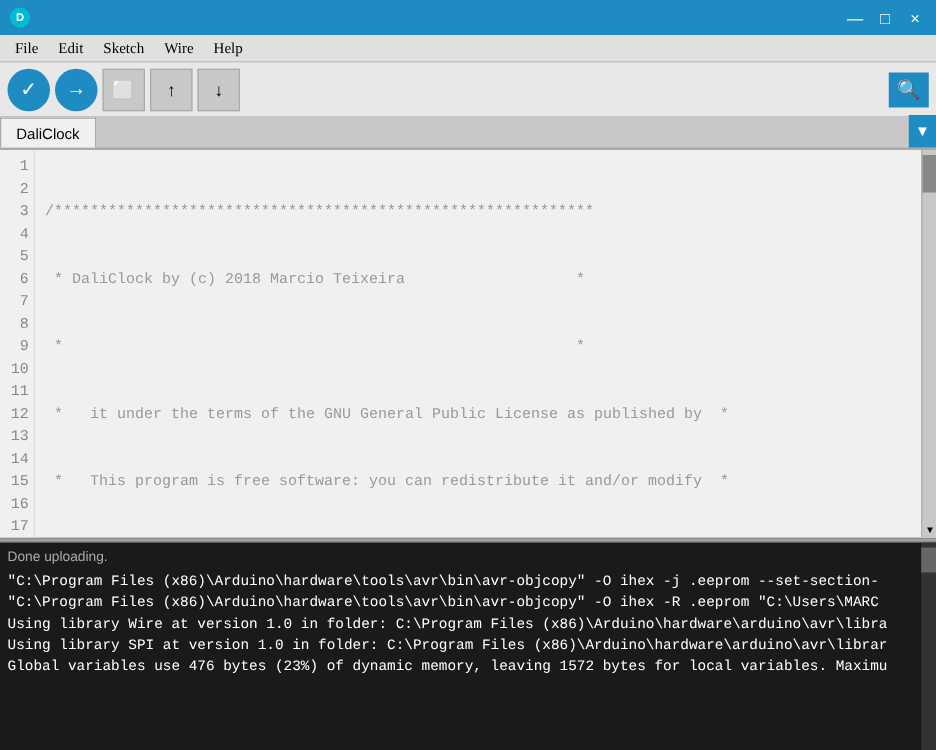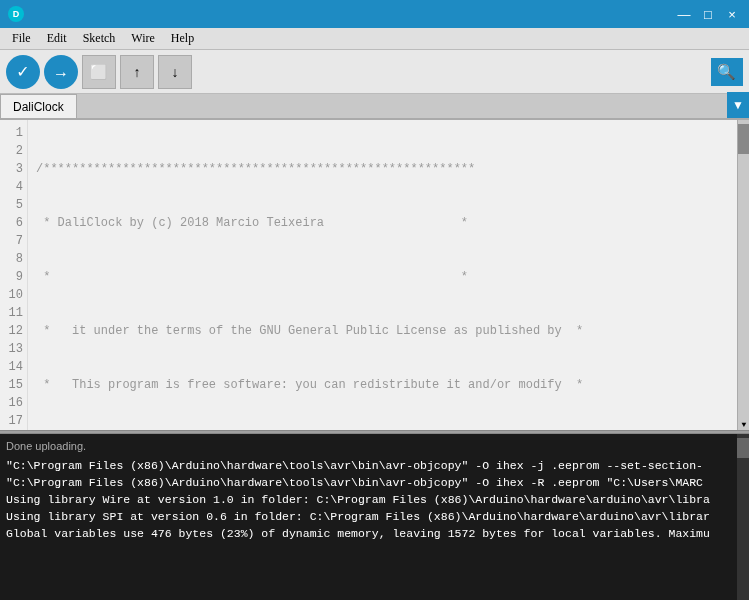--- a/index.html
+++ b/index.html
@@ -365,21 +365,21 @@
   </div>
 </div>
 
 <div id="status-divider"></div>
 
 <div id="console">
   <div id="console-header">Done uploading.</div>
   <div class="console-line">"C:\Program Files (x86)\Arduino\hardware\tools\avr\bin\avr-objcopy" -O ihex -j .eeprom --set-section-</div>
   <div class="console-line">"C:\Program Files (x86)\Arduino\hardware\tools\avr\bin\avr-objcopy" -O ihex -R .eeprom  "C:\Users\MARC</div>
   <div class="console-line">Using library Wire at version 1.0 in folder: C:\Program Files (x86)\Arduino\hardware\arduino\avr\libra</div>
-  <div class="console-line">Using library SPI at version 0.6 in folder: C:\Program Files (x86)\Arduino\hardware\arduino\avr\librar</div>
+  <div class="console-line">Using library SPI at version 1.0 in folder: C:\Program Files (x86)\Arduino\hardware\arduino\avr\librar</div>
   <div class="console-line">Global variables use 476 bytes (23%) of dynamic memory, leaving 1572 bytes for local variables. Maximu</div>
   <div id="console-scrollbar">
     <div id="console-scrollbar-thumb"></div>
   </div>
 </div>
 
 <div id="bottom-scrollbar">
   <div id="bottom-scrollbar-track">
     <div id="bottom-scrollbar-thumb-h"></div>
   </div>

